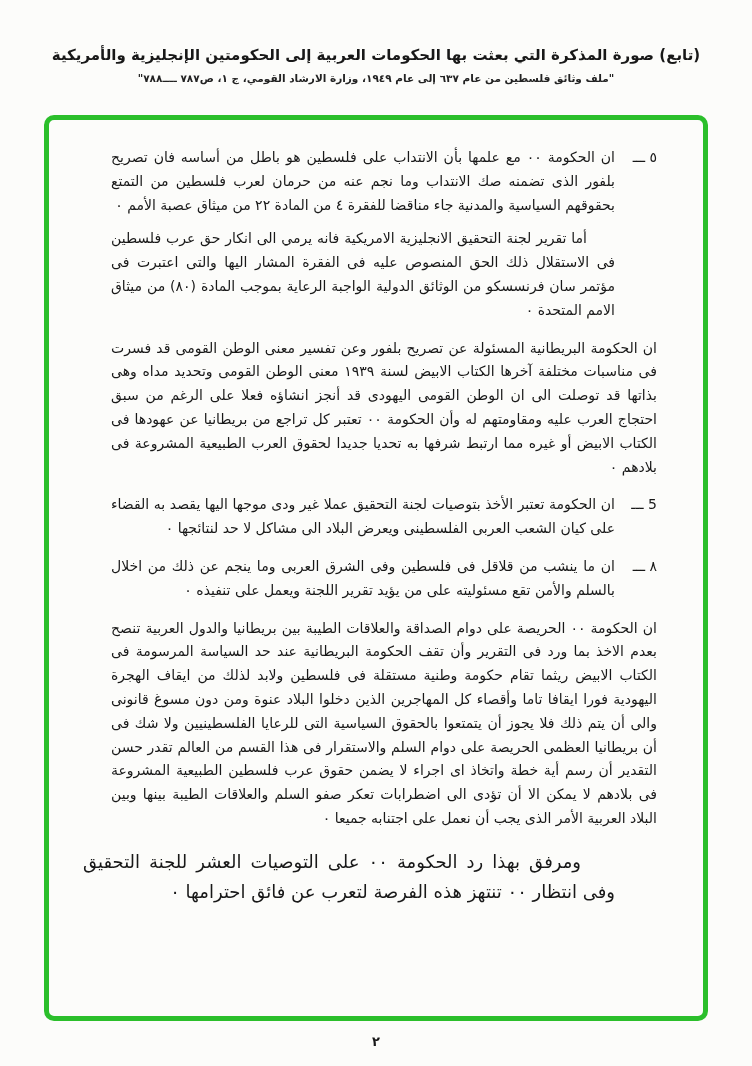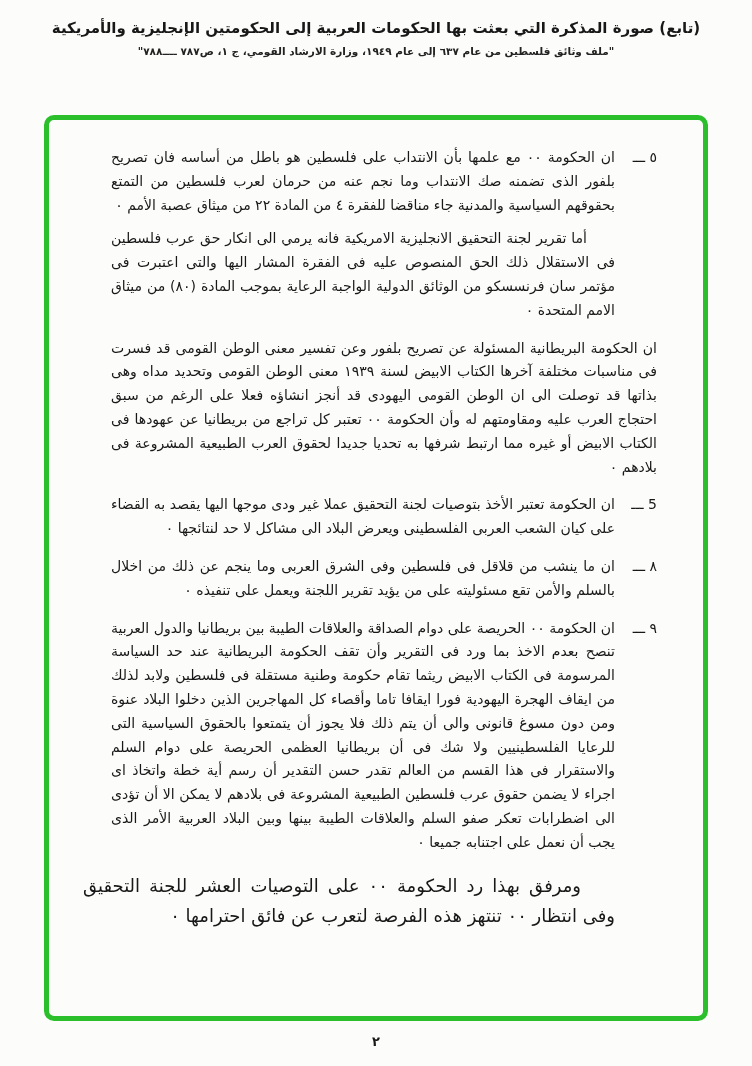--- a/index.html
+++ b/index.html
@@ -5,21 +5,21 @@
   * { margin: 0; padding: 0; box-sizing: border-box; }
   html, body { background: #fcfcfa; }
   body {
     width: 752px;
     height: 1066px;
     position: relative;
     overflow: hidden;
     font-family: "DejaVu Sans", sans-serif;
     color: #181818;
   }
-  .doc-header { text-align: center; padding-top: 19px; }
+  .doc-header { text-align: center; padding-top: 46px; }
   .doc-title {
     direction: rtl;
     font-size: 15px;
     font-weight: bold;
     letter-spacing: 0.2px;
   }
   .doc-source {
     direction: rtl;
     font-size: 10.5px;
     font-weight: bold;
@@ -104,21 +104,20 @@
     </div>
 
     <div class="item">
       <div class="num">٨ ـــ</div>
       <div class="paras">
         <p class="para">ان ما ينشب من قلاقل فى فلسطين وفى الشرق العربى وما ينجم عن ذلك من اخلال بالسلم والأمن تقع مسئوليته على من يؤيد تقرير اللجنة ويعمل على تنفيذه ٠</p>
       </div>
     </div>
 
     <div class="item">
-      <div class="num">٩ ـــ</div>
       <div class="paras">
         <p class="para">ان الحكومة ٠٠ الحريصة على دوام الصداقة والعلاقات الطيبة بين بريطانيا والدول العربية تنصح بعدم الاخذ بما ورد فى التقرير وأن تقف الحكومة البريطانية عند حد السياسة المرسومة فى الكتاب الابيض ريثما تقام حكومة وطنية مستقلة فى فلسطين ولابد لذلك من ايقاف الهجرة اليهودية فورا ايقافا تاما وأقصاء كل المهاجرين الذين دخلوا البلاد عنوة ومن دون مسوغ قانونى والى أن يتم ذلك فلا يجوز أن يتمتعوا بالحقوق السياسية التى للرعايا الفلسطينيين ولا شك فى أن بريطانيا العظمى الحريصة على دوام السلم والاستقرار فى هذا القسم من العالم تقدر حسن التقدير أن رسم أية خطة واتخاذ اى اجراء لا يضمن حقوق عرب فلسطين الطبيعية المشروعة فى بلادهم لا يمكن الا أن تؤدى الى اضطرابات تعكر صفو السلم والعلاقات الطيبة بينها وبين البلاد العربية الأمر الذى يجب أن نعمل على اجتنابه جميعا ٠</p>
       </div>
     </div>
 
     <p class="closing">ومرفق بهذا رد الحكومة ٠٠ على التوصيات العشر للجنة التحقيق وفى انتظار ٠٠ تنتهز هذه الفرصة لتعرب عن فائق احترامها ٠</p>
 
   </div>
 
   <div class="page-number">٢</div>

